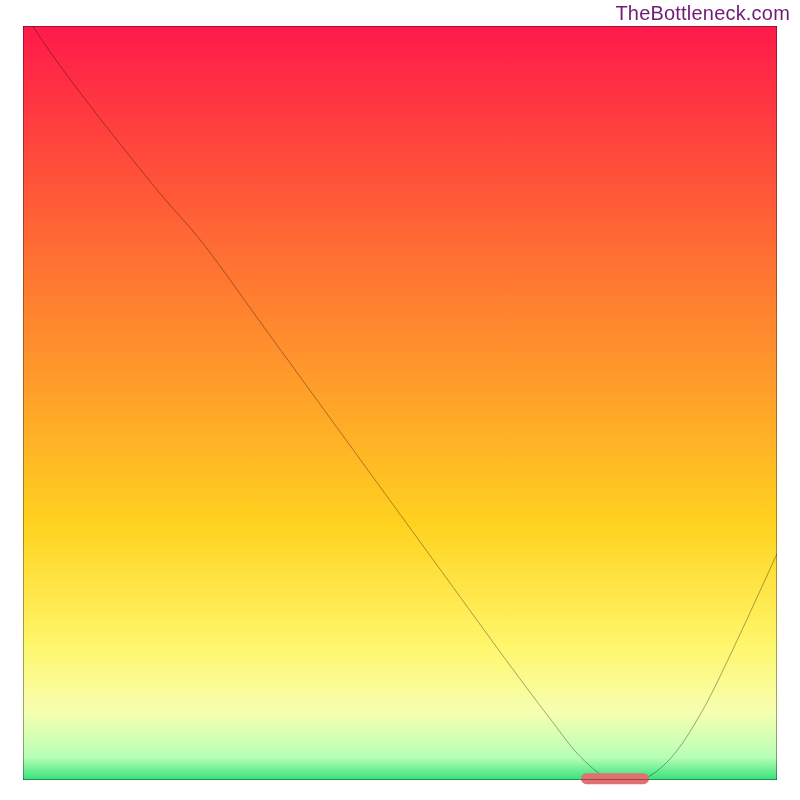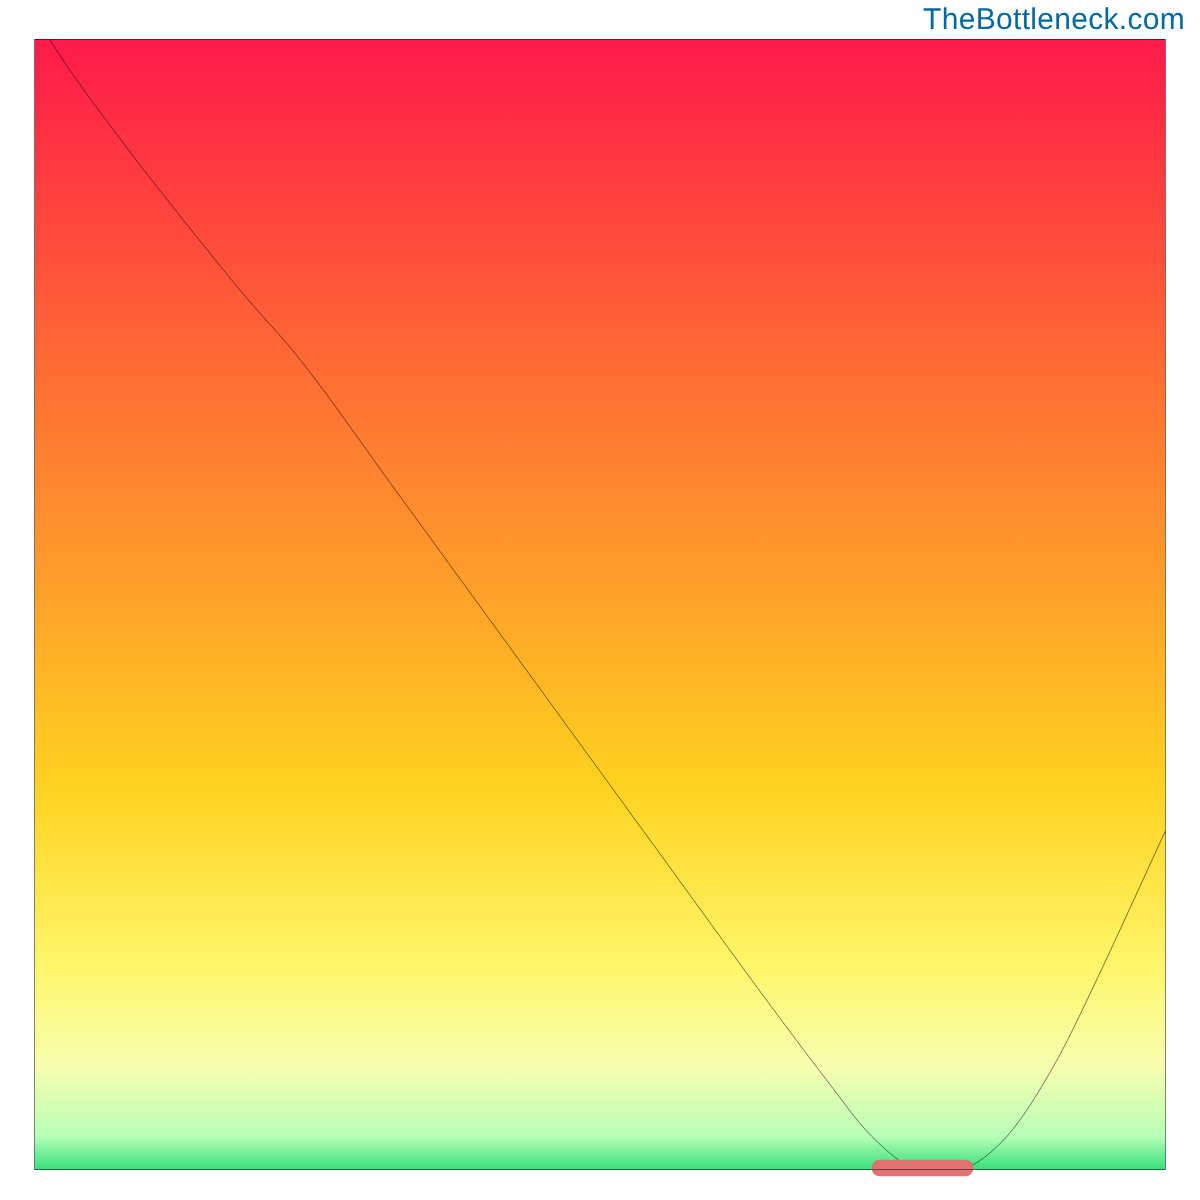--- a/index.html
+++ b/index.html
@@ -13,21 +13,21 @@
   .container {
     position: relative;
     width: 800px;
     height: 800px;
   }
   .watermark {
     position: absolute;
     top: 2px;
     right: 10px;
     font-size: 20px;
-    color: #0369a1;
+    color: #701a75;
     font-weight: 500;
     letter-spacing: 0.2px;
   }
   .plot-area {
     position: absolute;
     left: 23px;
     top: 26px;
     width: 754px;
     height: 754px;
     box-sizing: border-box;

